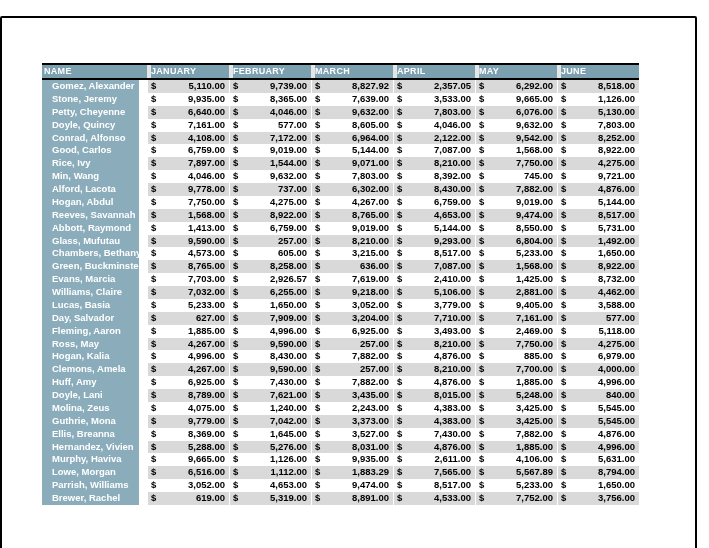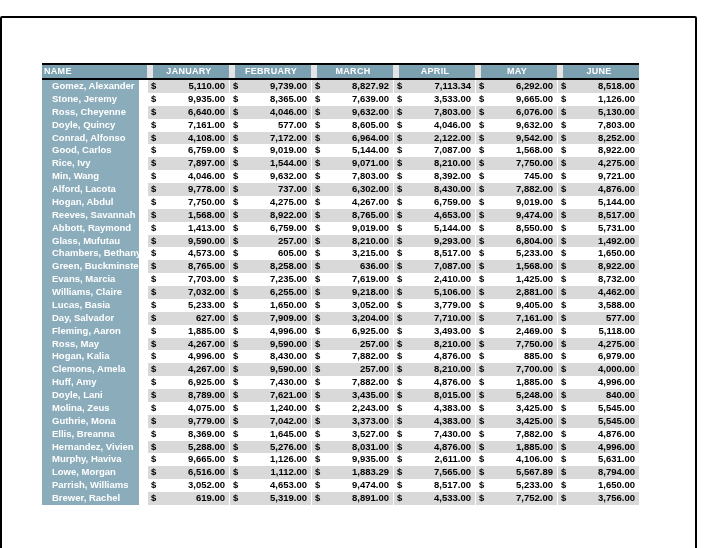--- a/index.html
+++ b/index.html
@@ -16,21 +16,21 @@
   }
   .hdr-topline,.hdr-underline{height:2px;background:#000;width:100%;}
   .thead{
     display:flex;height:13px;background:#7ba1b0;
   }
   .th{
     color:#fff;font-weight:bold;font-size:9px;line-height:13px;
     letter-spacing:.3px;box-sizing:border-box;overflow:hidden;white-space:nowrap;
   }
   .th-name{width:105px;padding-left:2px;text-align:left;}
-  .th-month{width:82px;text-align:center;padding-right:4px;border-left:6px solid #e5e5e5;}
+  .th-month{width:82px;text-align:left;padding-right:4px;border-left:4px solid #e5e5e5;}
   .tbody{display:block;}
   .tr{display:flex;height:12.89px;}
   .td-name{
     width:97px;background:#8badbb;color:#fff;font-weight:bold;font-size:9.5px;
     line-height:12.89px;padding-left:10px;box-sizing:border-box;
     overflow:hidden;white-space:nowrap;
   }
   .td-gap{width:8px;background:#fff;}
   .tr.odd .td-val{background:#d9d9d9;}
   .tr.even .td-val{background:#ffffff;}
@@ -70,21 +70,21 @@
           <div class="td-val">
             <span class="cur">$</span>
             <span class="amt">9,739.00</span>
           </div>
           <div class="td-val">
             <span class="cur">$</span>
             <span class="amt">8,827.92</span>
           </div>
           <div class="td-val">
             <span class="cur">$</span>
-            <span class="amt">7,113.34</span>
+            <span class="amt">2,357.05</span>
           </div>
           <div class="td-val">
             <span class="cur">$</span>
             <span class="amt">6,292.00</span>
           </div>
           <div class="td-val">
             <span class="cur">$</span>
             <span class="amt">8,518.00</span>
           </div>
         </div>
@@ -110,21 +110,21 @@
           <div class="td-val">
             <span class="cur">$</span>
             <span class="amt">9,665.00</span>
           </div>
           <div class="td-val">
             <span class="cur">$</span>
             <span class="amt">1,126.00</span>
           </div>
         </div>
         <div class="tr odd">
-          <div class="td-name">Ross, Cheyenne</div>
+          <div class="td-name">Petty, Cheyenne</div>
           <div class="td-gap"></div>
           <div class="td-val">
             <span class="cur">$</span>
             <span class="amt">6,640.00</span>
           </div>
           <div class="td-val">
             <span class="cur">$</span>
             <span class="amt">4,046.00</span>
           </div>
           <div class="td-val">
@@ -482,21 +482,21 @@
         </div>
         <div class="tr even">
           <div class="td-name">Evans, Marcia</div>
           <div class="td-gap"></div>
           <div class="td-val">
             <span class="cur">$</span>
             <span class="amt">7,703.00</span>
           </div>
           <div class="td-val">
             <span class="cur">$</span>
-            <span class="amt">7,235.00</span>
+            <span class="amt">2,926.57</span>
           </div>
           <div class="td-val">
             <span class="cur">$</span>
             <span class="amt">7,619.00</span>
           </div>
           <div class="td-val">
             <span class="cur">$</span>
             <span class="amt">2,410.00</span>
           </div>
           <div class="td-val">

